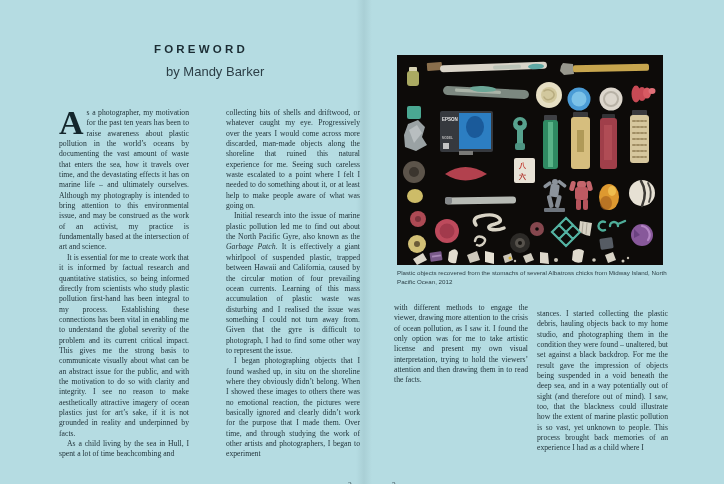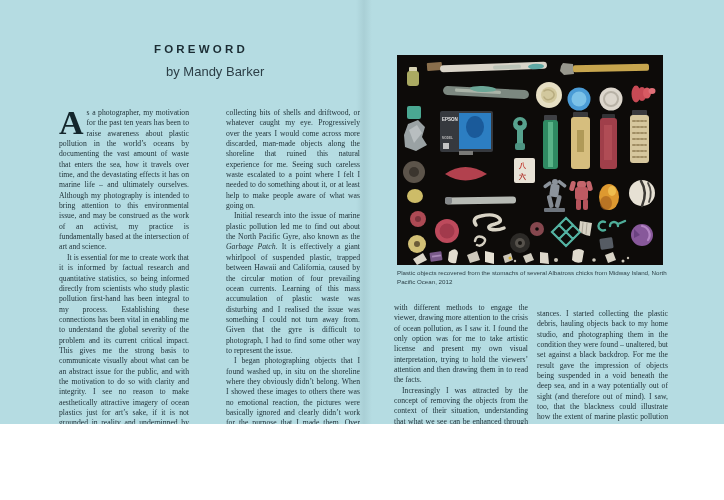--- a/index.html
+++ b/index.html
@@ -1,17 +1,17 @@
 <!DOCTYPE html>
 <html><head>
 <meta charset="utf-8">
 <style>
   html,body{margin:0;padding:0;}
   .spread{
-    position:relative;width:724px;height:424px;
+    position:relative;width:724px;height:484px;
     background:#b5dce2;overflow:hidden;
     font-family:"Liberation Serif",serif;color:#22343b;
   }
   .gutter{
     position:absolute;left:356px;top:0;width:16px;height:100%;
     background:linear-gradient(90deg,rgba(0,0,0,0),rgba(15,40,50,0.07),rgba(0,0,0,0));
   }
   .heading{
     position:absolute;left:154px;top:43px;
     font-family:"Liberation Sans",sans-serif;font-weight:bold;
@@ -183,19 +183,18 @@
         <path d="M176,196 q6,-4 11,0 l-2,11 q-6,2 -10,-2 Z" fill="#e0dbce"></path>
         <circle cx="197" cy="205" r="1.8" fill="#ccc7ba"></circle>
         <path d="M208,200 l8,-3 l3,8 l-8,3 Z" fill="#d8d3c6"></path>
         <circle cx="226" cy="206" r="1.5" fill="#cfcabd"></circle>
         <circle cx="231" cy="203" r="1.2" fill="#c2bdb0"></circle>
       </svg>
   </div>
   <div class="caption">Plastic objects recovered from the stomachs of several Albatross chicks from Midway Island, North Pacific Ocean, 2012</div>
   <div class="col" id="col3">
       <p class=""><span>with different methods to engage the viewer, drawing more attention to the crisis of ocean pollution, as I saw it. I found the only option was for me to take artistic license and present my own visual interpretation, trying to hold the viewers’ attention and then drawing them in to read the facts.</span></p>
-      <p class="indent"><span>Increasingly I was attracted by the concept of removing the objects from the context of their situation, understanding that what we see can be enhanced through the act of isolating a subject outside the realm of its expected circum-</span></p>
     </div>
   <div class="col" id="col4">
       <p class=""><span>stances. I started collecting the plastic debris, hauling objects back to my home studio, and photographing them in the condition they were found – unaltered, but set against a black backdrop. For me the result gave the impression of objects being suspended in a void beneath the deep sea, and in a way potentially out of sight (and therefore out of mind). I saw, too, that the blackness could illustrate how the extent of marine plastic pollution is so vast, yet unknown to people. This process brought back memories of an experience I had as a child where I</span></p>
     </div>
   <div class="pagenum" id="pn3">3</div>
 </div>
 
 </body></html>

